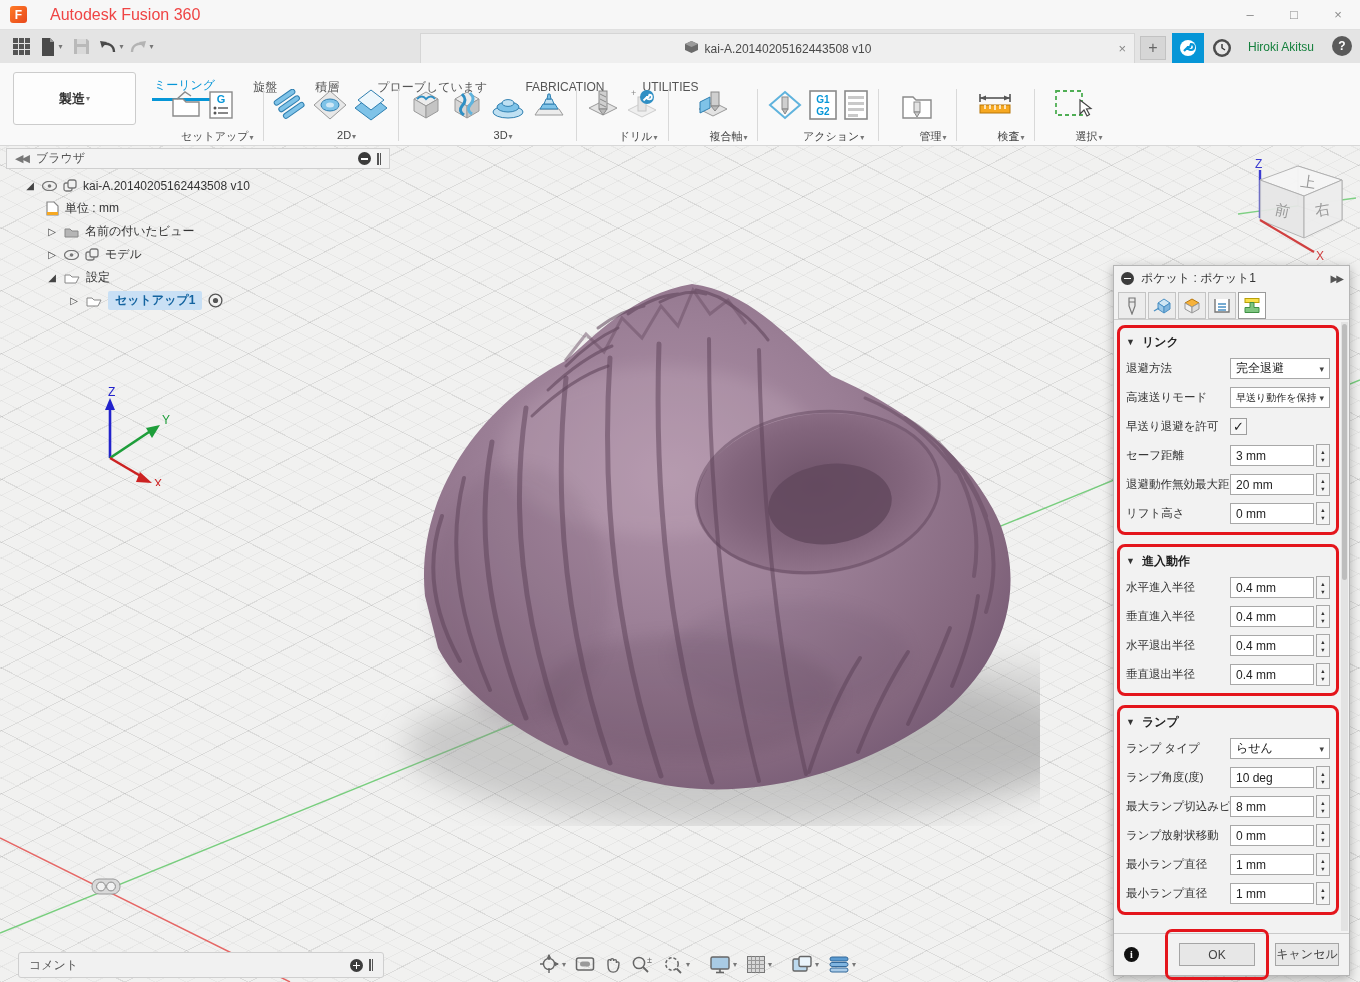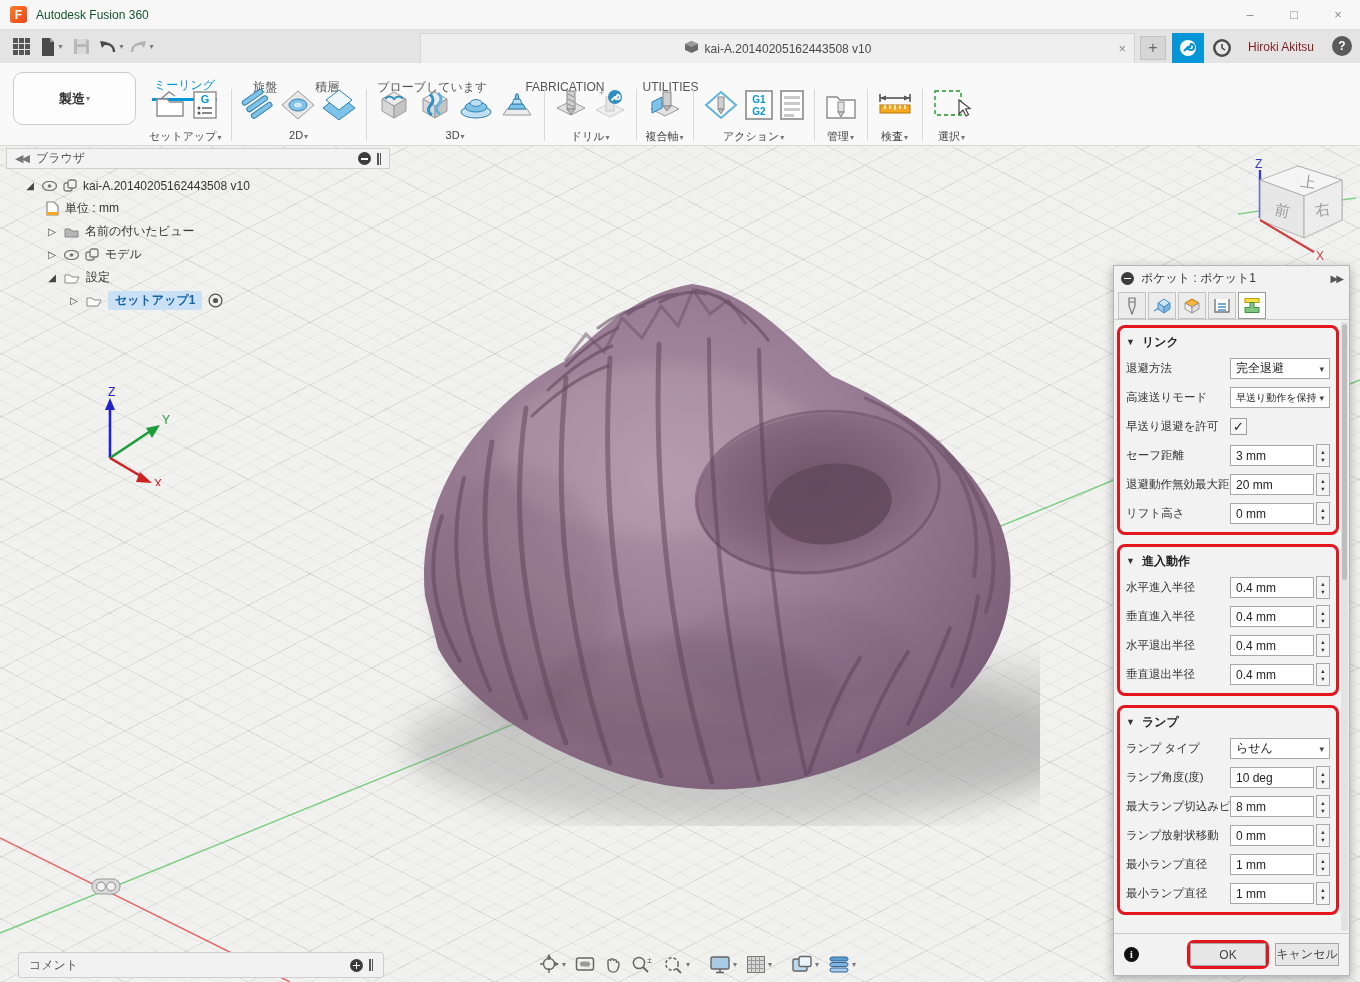--- a/index.html
+++ b/index.html
@@ -1,48 +1,48 @@
 <!DOCTYPE html>
 <html><head>
 <meta charset="utf-8">
 <style>
   * { margin:0; padding:0; box-sizing:border-box; }
   html,body { width:1360px; height:982px; overflow:hidden; font-family:"Liberation Sans","DejaVu Sans",sans-serif; background:#fff; }
   .abs { position:absolute; }
   
   #titlebar { position:absolute; left:0; top:0; width:1360px; height:30px; background:#f7f7f7; border-bottom:1px solid #e0e0e0; display:flex; align-items:center; }
   .fusion-logo { width:17px; height:17px; margin-left:10px; border-radius:3px; background:linear-gradient(135deg,#ff7b26,#e8481c); color:#fff; font-size:12px; font-weight:bold; display:flex; align-items:center; justify-content:center; }
-  .app-title { margin-left:9px; font-size:12px; color:#14532d; }
+  .app-title { margin-left:23px; font-size:16px; color:#ef4444; }
   .wincontrols { margin-left:auto; display:flex; }
   .winbtn { width:44px; height:29px; display:flex; align-items:center; justify-content:center; color:#8b8b8b; font-size:13px; }
   
   #appbar { position:absolute; left:0; top:30px; width:1360px; height:33px; background:#e4e4e4; display:flex; align-items:center; }
   .qat { display:flex; align-items:center; gap:4px; padding-left:8px; }
   .qbtn { width:26px; height:26px; display:flex; align-items:center; justify-content:center; }
   .launcher { display:grid; grid-template-columns:repeat(3,5px); grid-template-rows:repeat(3,5px); gap:1px; }
   .launcher i { background:#555; }
   .caret { font-size:8px; color:#777; margin-left:1px; }
   .doctab { position:absolute; left:420px; top:33px; width:715px; height:30px; background:#efefef; border:1px solid #d5d5d5; border-bottom:none; display:flex; align-items:center; justify-content:center; font-size:12px; color:#4a4a4a; }
   .doctab .close { position:absolute; right:8px; color:#888; font-size:13px; }
   .doctab .cube { margin-right:6px; }
   .newtab { position:absolute; left:1140px; top:36px; width:26px; height:24px; background:#d6d6d6; border:1px solid #c2c2c2; color:#666; font-size:16px; display:flex; align-items:center; justify-content:center; }
   .jobtab { position:absolute; left:1172px; top:33px; width:32px; height:30px; background:#0696d7; display:flex; align-items:center; justify-content:center; }
   .clockbtn { position:absolute; left:1210px; top:36px; width:24px; height:24px; display:flex; align-items:center; justify-content:center; }
-  .username { position:absolute; left:1248px; top:40px; font-size:12px; color:#7f1d1d; }
+  .username { position:absolute; left:1248px; top:40px; font-size:12px; color:#15803d; }
   .helpbtn { position:absolute; left:1332px; top:36px; width:20px; height:20px; border-radius:50%; background:#5a5a5a; color:#fff; font-size:12px; font-weight:bold; display:flex; align-items:center; justify-content:center; }
   
   #ribbon { position:absolute; left:0; top:63px; width:1360px; height:83px; background:#f9f9f9; border-bottom:1px solid #d8d8d8; }
-  .workspace { position:absolute; left:13px; top:9px; width:123px; height:53px; background:#fdfdfd; border:1px solid #ccc; border-radius:10px; display:flex; align-items:center; justify-content:center; font-size:13px; font-weight:bold; color:#333; }
+  .workspace { position:absolute; left:13px; top:9px; width:123px; height:53px; background:#fdfdfd; border:1px solid #ccc; border-radius:3px; display:flex; align-items:center; justify-content:center; font-size:13px; font-weight:bold; color:#333; }
   .ribtabs { position:absolute; left:152px; top:14px; height:22px; display:flex; gap:34px; align-items:center; }
   .ribtab { font-size:12px; color:#555; padding:2px 2px 4px; }
   .ribtab.active { color:#0696d7; border-bottom:3px solid #0696d7; }
   .ribgroups { position:absolute; left:140px; top:24px; height:58px; display:flex; align-items:flex-start; }
   .rgroup { display:flex; flex-direction:column; align-items:center; padding:0 9px; }
   .ricons { display:flex; gap:5px; height:40px; align-items:center; }
-  .rlabel { font-size:11px; color:#444; margin-top:2px; white-space:nowrap; }
+  .rlabel { font-size:11px; color:#444; margin-top:2px; white-space:nowrap;margin-left:32px; }
   .rsep { width:1px; height:52px; background:#d9d9d9; margin-top:2px; }
   
   #canvas { position:absolute; left:0; top:146px; width:1360px; height:836px;
     background-color:#f1f1f0;
     background-image:
       repeating-linear-gradient(27deg, rgba(0,0,0,.04) 0 1px, transparent 1px 14px),
       repeating-linear-gradient(-27deg, rgba(0,0,0,.04) 0 1px, transparent 1px 14px),
       repeating-linear-gradient(27deg, rgba(0,0,0,.05) 0 1px, transparent 1px 56px),
       repeating-linear-gradient(-27deg, rgba(0,0,0,.05) 0 1px, transparent 1px 56px);
   }
@@ -73,21 +73,21 @@
   .drow { display:flex; align-items:center; height:29px; }
   .dlabel { flex:1; color:#333; font-size:11.5px; white-space:nowrap; overflow:hidden; }
   .ctl { height:21px; background:#fff; border:1px solid #a8a8a8; display:flex; align-items:center; padding:0 5px; font-size:12px; color:#222; }
   .ctl.sel2 { width:100px; }
   .ctl.num { width:84px; }
   .ctl .car { margin-left:auto; font-size:9px; color:#444; }
   .spin { width:14px; height:23px; border:1px solid #a8a8a8; background:#f4f4f4; margin-left:2px; display:flex; flex-direction:column; align-items:center; justify-content:center; font-size:6.5px; color:#333; line-height:1.1; }
   .cbx { width:17px; height:17px; background:#f6f6f6; border:1px solid #9e9e9e; display:flex; align-items:center; justify-content:center; font-size:13px; color:#222; }
   .dlg-footer { position:absolute; left:0; bottom:0; width:235px; height:42px; border-top:1px solid #c9c9c9; display:flex; align-items:center; padding:0 10px; background:#f2f2f2; }
   .info-i { width:15px; height:15px; border-radius:50%; background:#111; color:#fff; font-size:10px; font-weight:bold; display:flex; align-items:center; justify-content:center; font-family:"Liberation Serif",serif; }
-  .okwrap { margin-left:auto; border:3px solid #e4151c; border-radius:7px; padding:0; }
+  .okwrap { margin-left:auto; border:3px solid #e4151c; border-radius:7px; padding:11px; }
   .btn { height:23px; background:#e7e7e7; border:1px solid #a5a5a5; font-size:12px; color:#444; display:flex; align-items:center; justify-content:center; }
   .okbtn { width:76px; }
   .cancelbtn { width:64px; margin-left:6px; }
   .dscroll { position:absolute; right:1px; top:56px; width:7px; bottom:44px; background:#e3e3e3; }
   .dthumb { position:absolute; left:1px; top:2px; width:5px; height:42%; background:#bdbdbd; border-radius:3px; }
   
   .commentbar { position:absolute; left:18px; top:806px; width:366px; height:26px; background:#f1f1f1; border:1px solid #cfcfcf; border-radius:3px; display:flex; align-items:center; padding:0 10px; font-size:12px; color:#555; }
   .navbar { position:absolute; left:538px; top:808px; display:flex; align-items:center; gap:9px; }
   .navitem { display:flex; align-items:center; gap:1px; }
   

